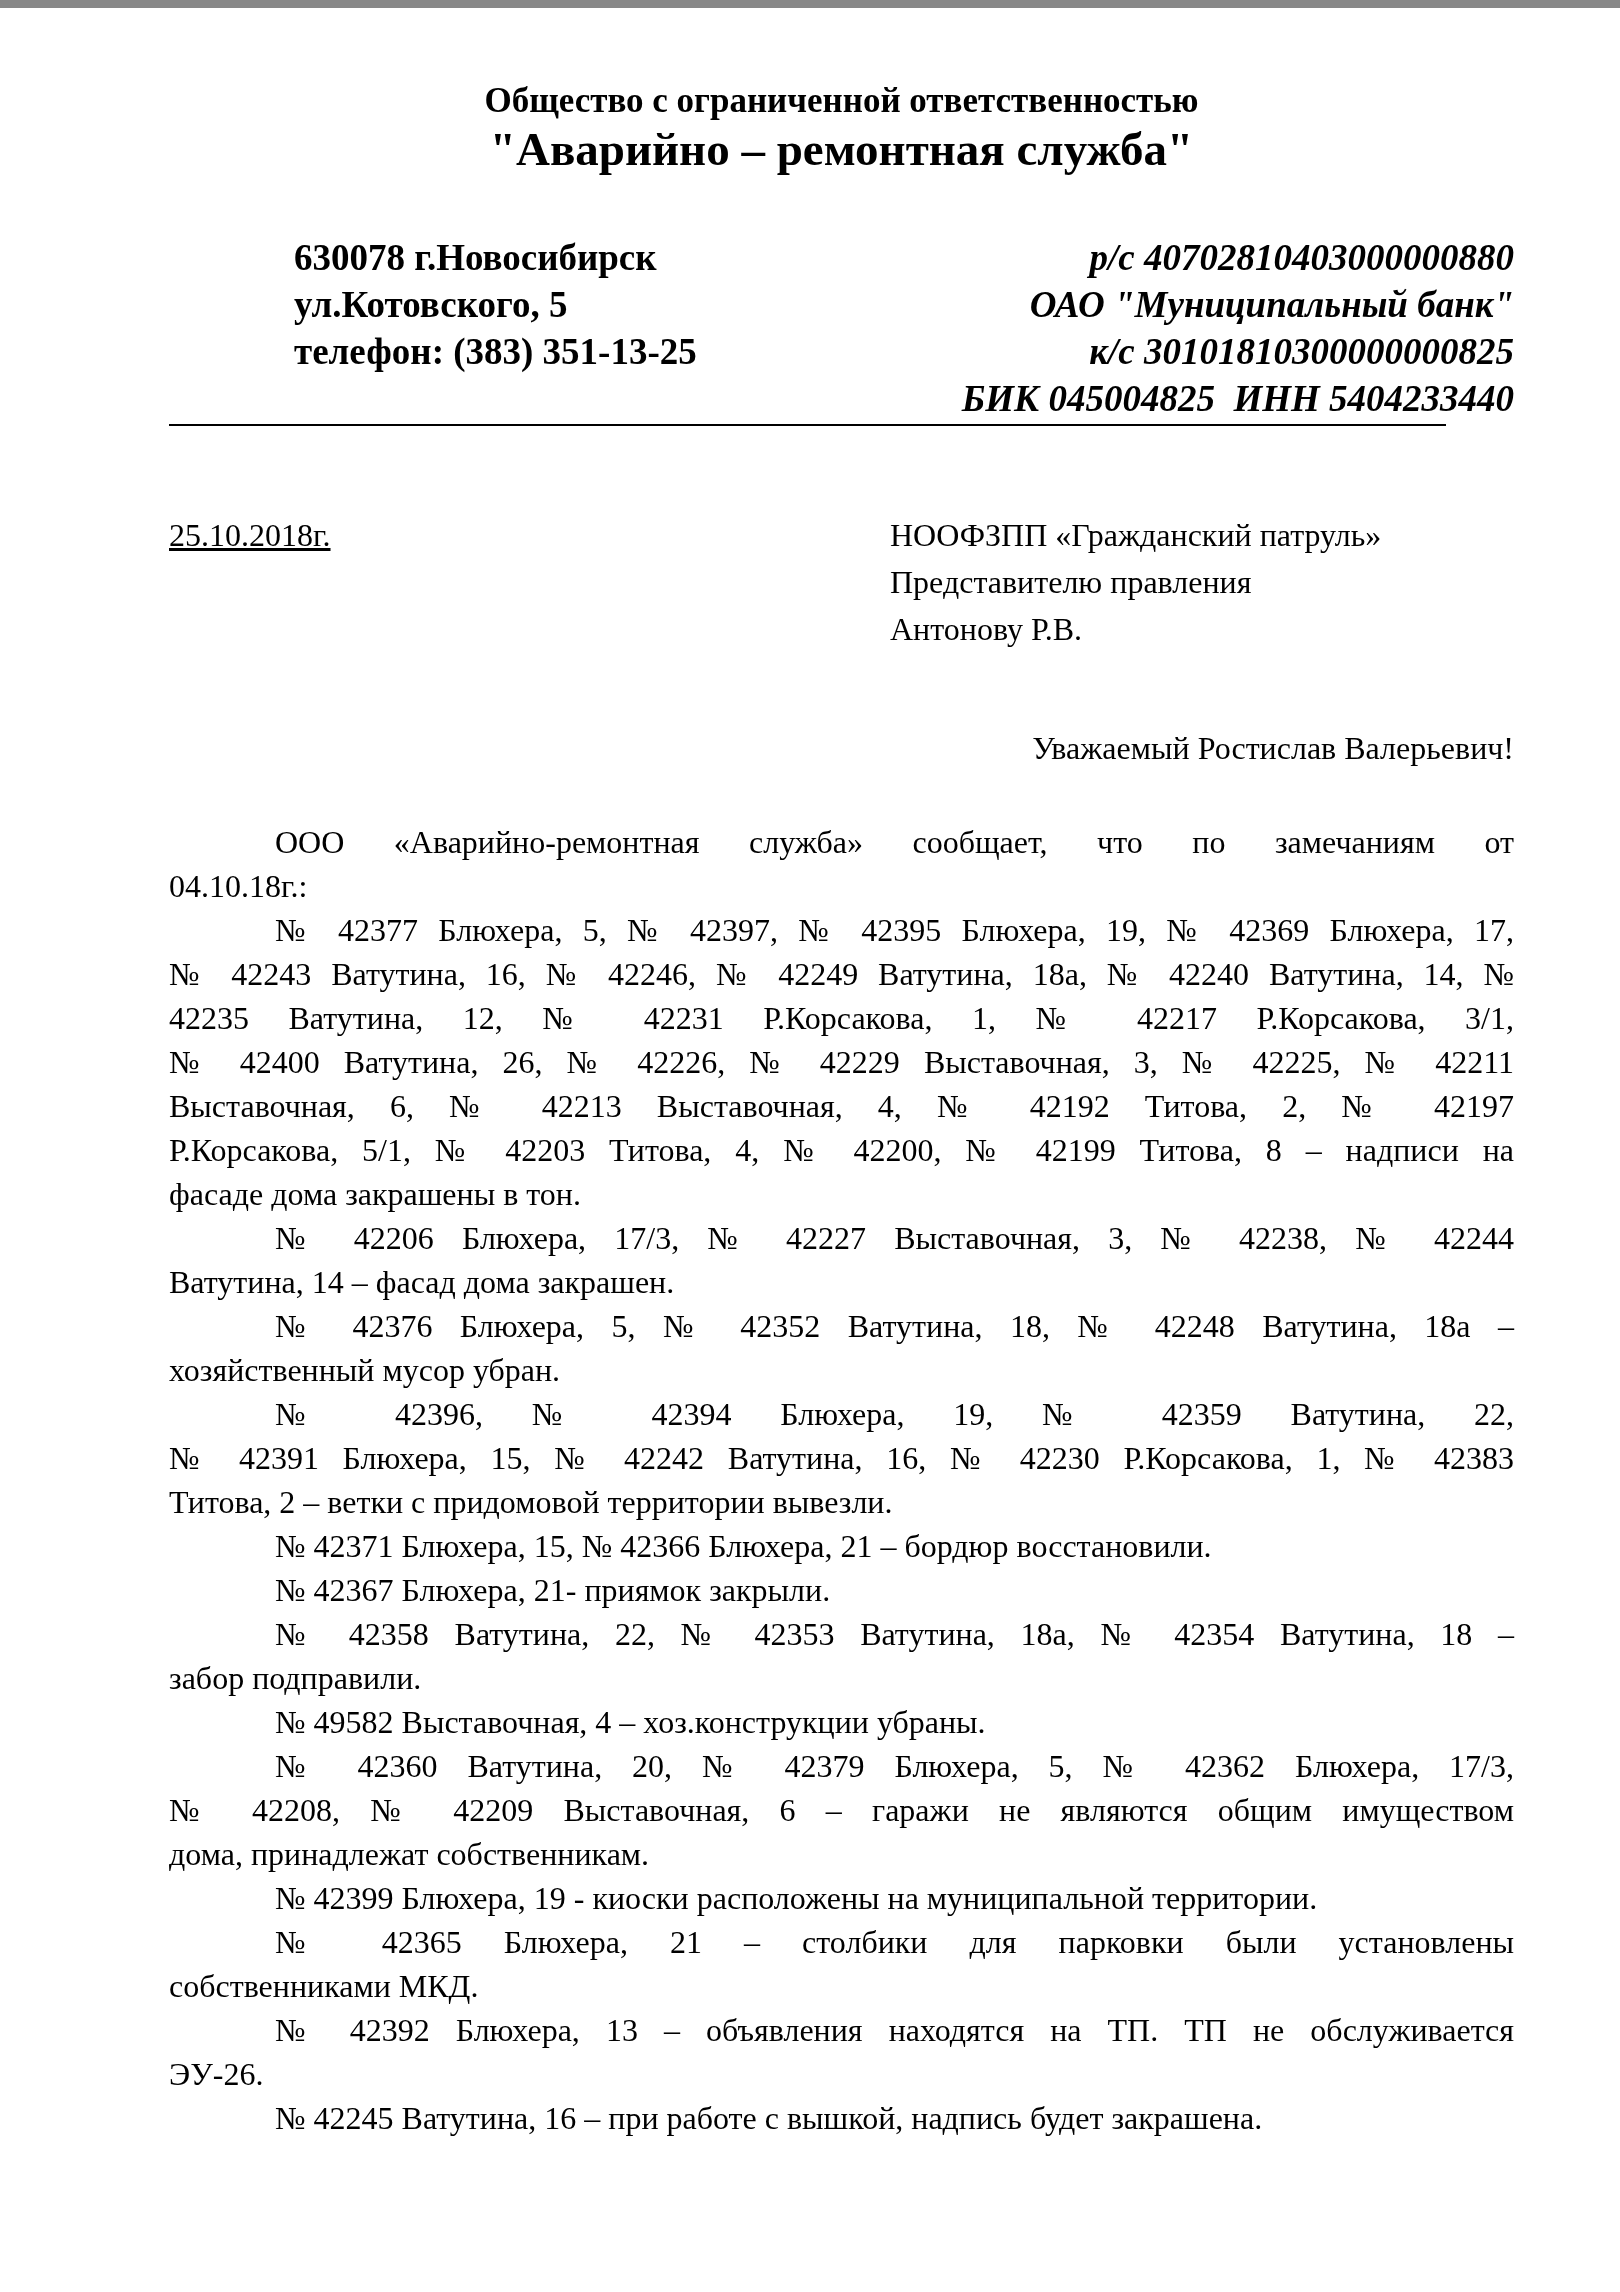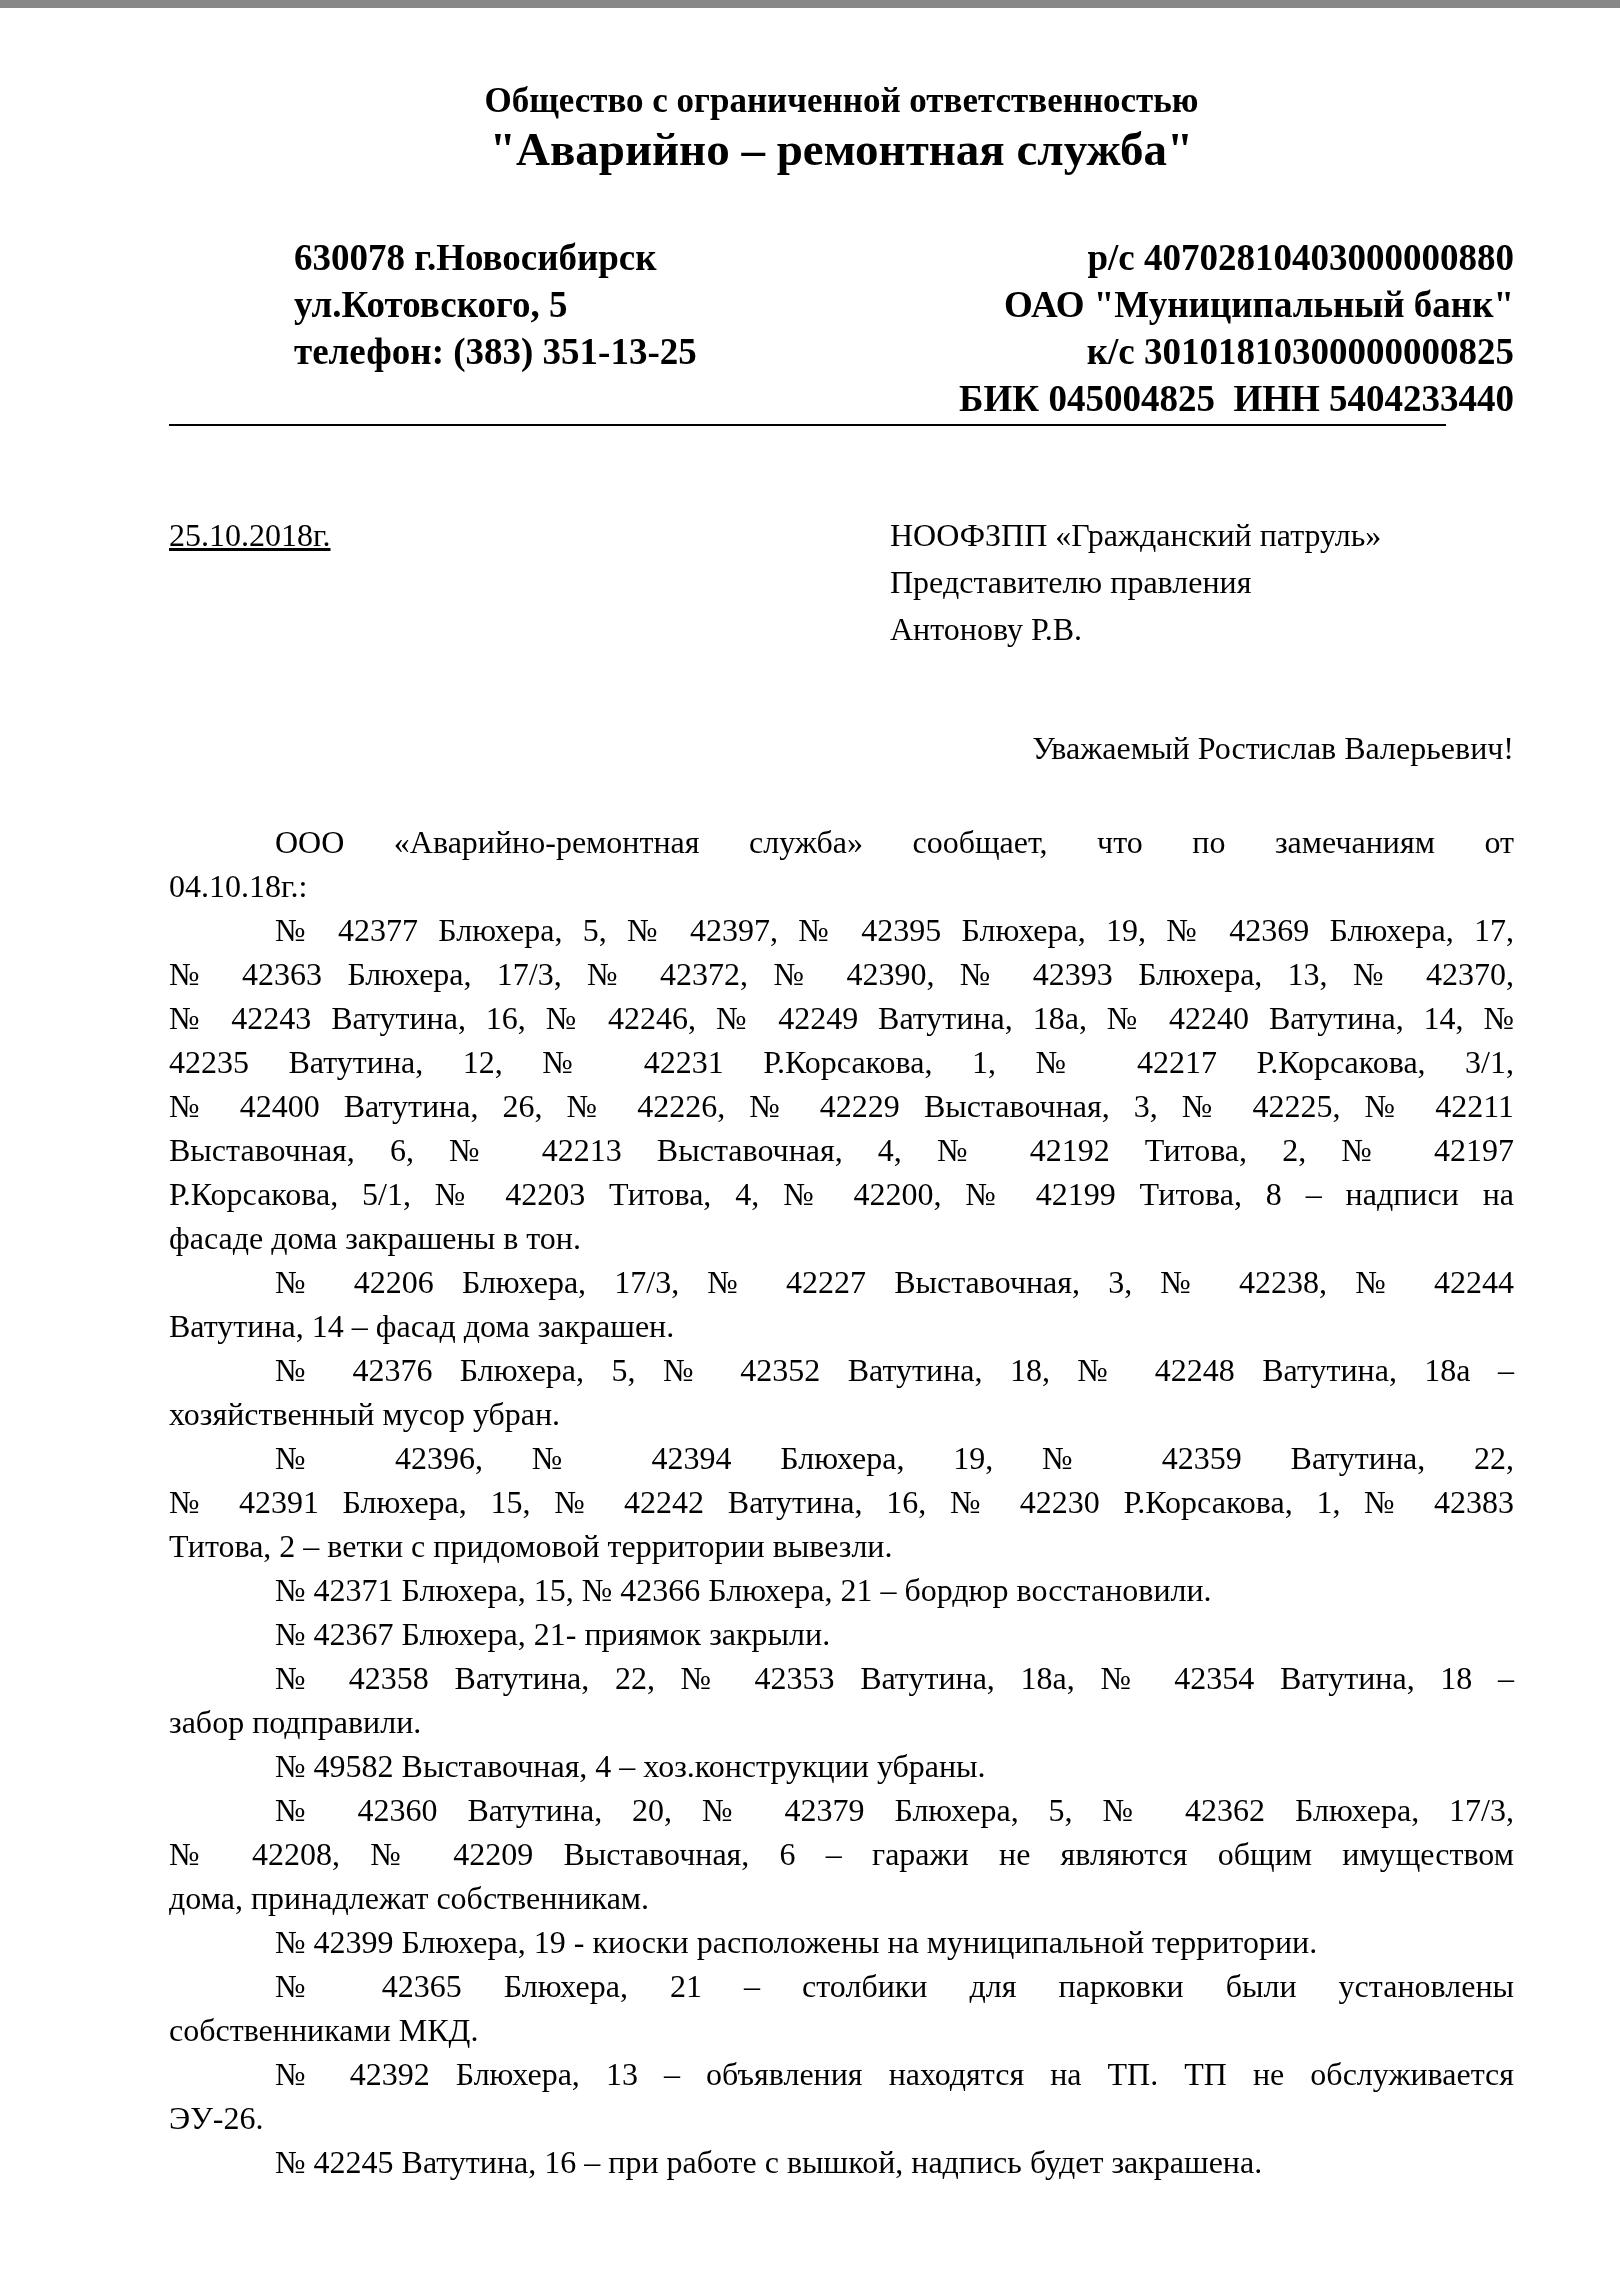--- a/index.html
+++ b/index.html
@@ -25,21 +25,21 @@
     font-weight:bold;
     font-size:47px; line-height:55px;
   }
   .addr-row {
     display:flex;
     margin-top:57px;
     font-weight:bold;
     font-size:37px;
   }
   .addr-left { margin-left:125px; line-height:47px; }
-  .addr-right { margin-left:auto; text-align:right; line-height:47px; }
+  .addr-right { margin-left:auto; text-align:right; line-height:47px;font-style:italic; }
   .divider {
     width:1277px;
     border-top:2.9px solid #000;
     margin-top:2px;
   }
   .meta-row {
     display:flex;
     margin-top:86px;
     font-size:32px; line-height:47px;gap:17px;
   }
@@ -100,21 +100,20 @@
 
   <div class="salutation">Уважаемый Ростислав Валерьевич!</div>
 
   <div class="letter-body">
       <div class="para">
         <div class="pline first">ООО «Аварийно-ремонтная служба» сообщает, что по замечаниям от</div>
         <div class="pline last">04.10.18г.:</div>
       </div>
       <div class="para">
         <div class="pline first">№ 42377 Блюхера, 5, № 42397, № 42395 Блюхера, 19, № 42369 Блюхера, 17,</div>
-        <div class="pline">№ 42363 Блюхера, 17/3, № 42372, № 42390, № 42393 Блюхера, 13, № 42370,</div>
         <div class="pline">№ 42243 Ватутина, 16, № 42246, № 42249 Ватутина, 18а, № 42240 Ватутина, 14, №</div>
         <div class="pline">42235 Ватутина, 12, № 42231 Р.Корсакова, 1, № 42217 Р.Корсакова, 3/1,</div>
         <div class="pline">№ 42400 Ватутина, 26, № 42226, № 42229 Выставочная, 3, № 42225, № 42211</div>
         <div class="pline">Выставочная, 6, № 42213 Выставочная, 4, № 42192 Титова, 2, № 42197</div>
         <div class="pline">Р.Корсакова, 5/1, № 42203 Титова, 4, № 42200, № 42199 Титова, 8 – надписи на</div>
         <div class="pline last">фасаде дома закрашены в тон.</div>
       </div>
       <div class="para">
         <div class="pline first">№ 42206 Блюхера, 17/3, № 42227 Выставочная, 3, № 42238, № 42244</div>
         <div class="pline last">Ватутина, 14 – фасад дома закрашен.</div>

